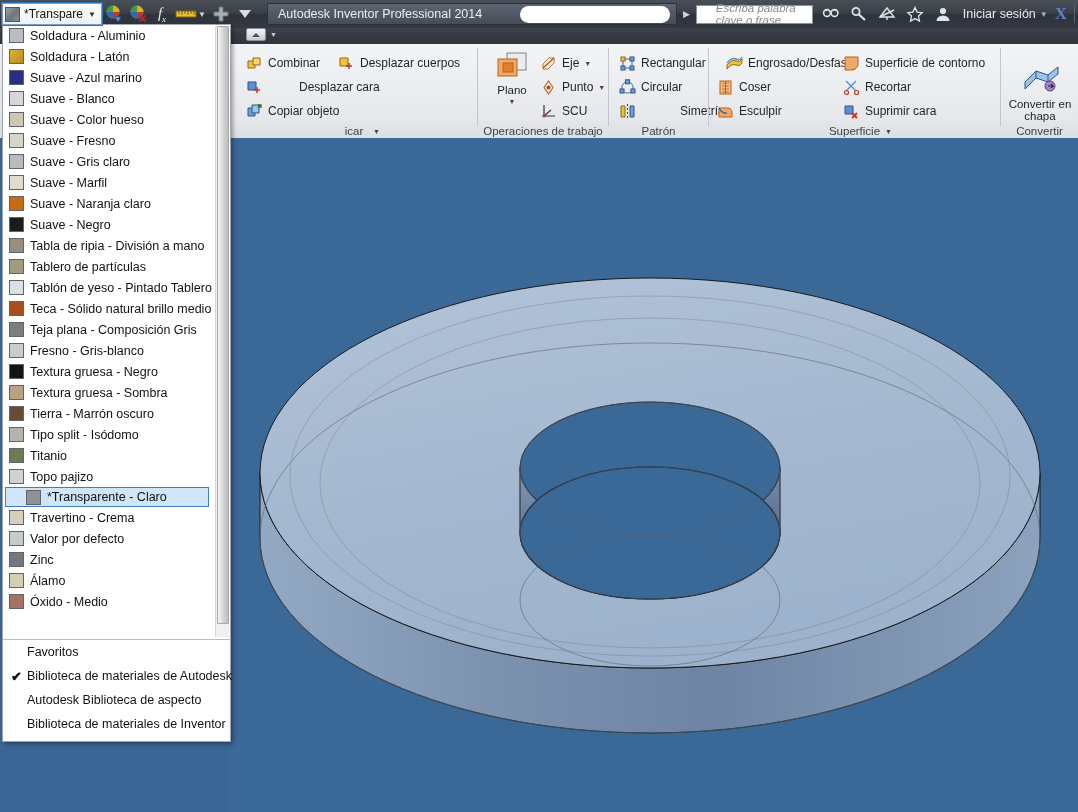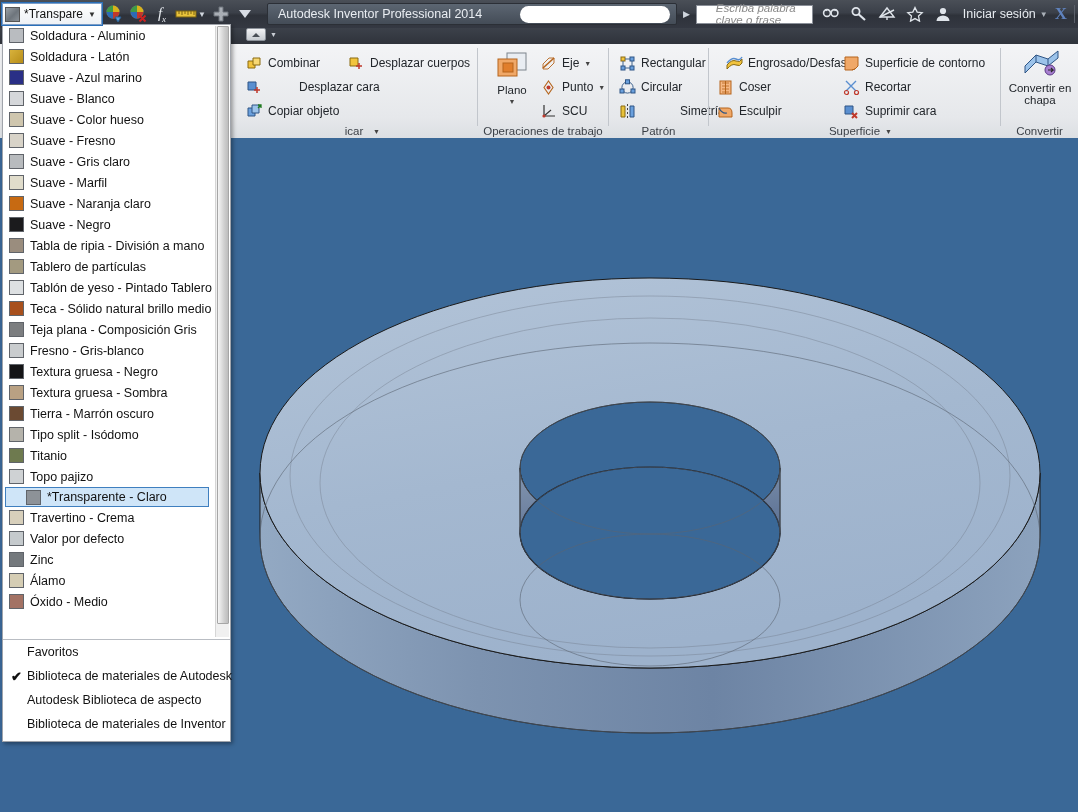--- a/index.html
+++ b/index.html
@@ -288,21 +288,21 @@
       <div class="cmd" style="left:16px;top:56px;">
         <span class="ic">
           <svg width="17" height="17" viewBox="0 0 17 17">
             <path d="M2 5 h7 v8 h-7 z" fill="#6aa0dd" stroke="#2e5585"></path>
             <path d="M6 2 h7 v8 h-7 z" fill="#9cc3ea" stroke="#2e5585"></path>
             <path d="M12 5 l3 -3 M12 2 h3 v3" stroke="#1f7a1f" stroke-width="1.3" fill="none"></path>
           </svg>
         </span>
         <span>Copiar objeto</span>
       </div>
-      <div class="cmd" style="left:118px;top:8px;">
+      <div class="cmd" style="left:108px;top:8px;">
         <span class="ic">
           <svg width="17" height="17" viewBox="0 0 17 17">
             <path d="M2 3 h8 v8 h-8 z" fill="#f2c43d" stroke="#8a6a10"></path>
             <path d="M8 11 h6 M11 8 v6" stroke="#c0392b" stroke-width="1.5"></path>
           </svg>
         </span>
         <span>Desplazar cuerpos</span>
       </div>
       <div class="panel-label">icar</div>
       <span class="dd" style="position:absolute;left:143px;bottom:3px;">▼</span>
@@ -449,21 +449,21 @@
           </svg>
         </span>
         <span>Suprimir cara</span>
       </div>
       <div class="panel-label">Superficie</div>
       <span class="dd" style="position:absolute;left:176px;bottom:3px;">▼</span>
     </div>
     <div class="panel-sep" style="left:1000px;"></div>
 
     <div class="panel" style="left:1001px;width:77px;">
-      <div class="bigcmd" style="left:6px;top:4px;width:66px;">
+      <div class="bigcmd" style="left:6px;top:20px;width:66px;">
         <span class="bigic">
           <svg width="40" height="30" viewBox="0 0 40 30">
             <path d="M3 18 L14 7 L26 11 L36 3 L36 10 L26 18 L14 14 L3 25 Z" fill="#9cc3ea" stroke="#2e5585"></path>
             <path d="M14 7 L14 14 M26 11 L26 18" stroke="#2e5585"></path>
             <circle cx="28" cy="22" r="5" fill="#a77fd0" stroke="#5b3a86"></circle>
             <path d="M26 22 h5 l-2 -2 M31 22 l-2 2" stroke="#2b2b2b" stroke-width="1.2" fill="none"></path>
           </svg>
         </span>
         <span>Convertir en</span>
         <span>chapa</span>

